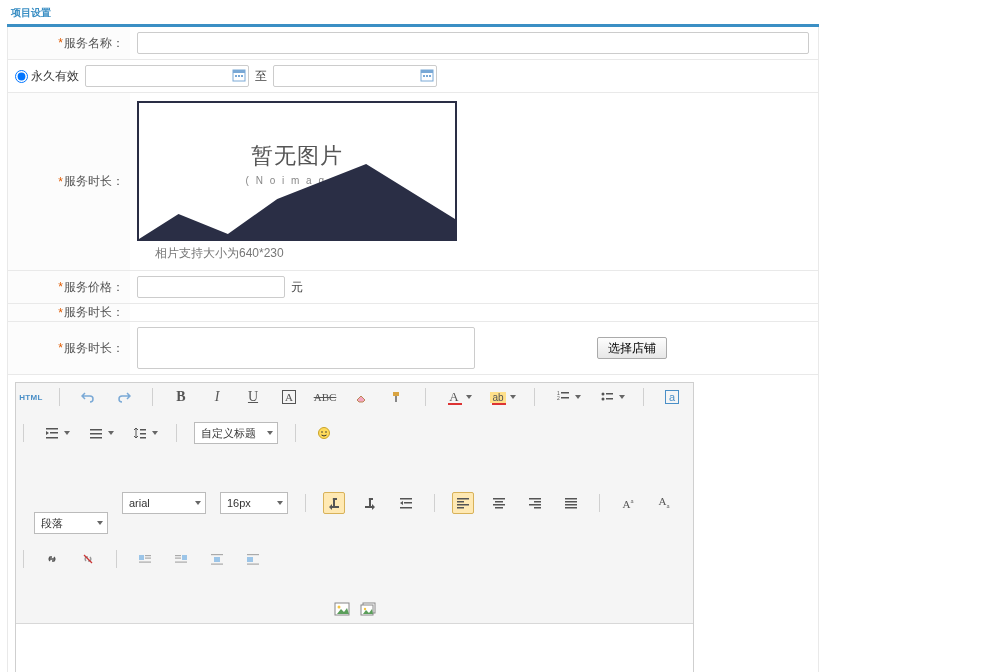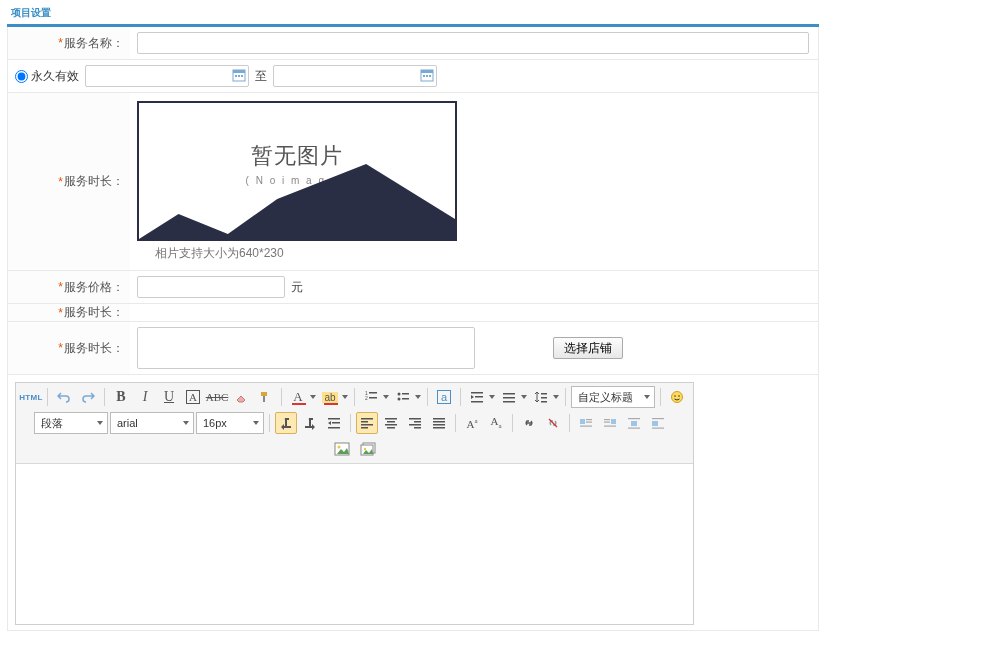--- a/index.html
+++ b/index.html
@@ -22,23 +22,23 @@
 .img-preview { width: 320px; height: 140px; border: 2px solid #2a2e45; background: #fff; position: relative; overflow: hidden; }
 .img-preview .txt { position: absolute; width: 100%; text-align: center; top: 38px; }
 .img-preview .txt .big { font-size: 22px; color: #555; letter-spacing: 1px; }
 .img-preview .txt .small { font-size: 10px; color: #888; letter-spacing: 2px; margin-top: 4px; }
 .mountain { position: absolute; bottom: 0; left: 0; width: 100%; height: 80px; }
 .img-hint { color: #777; font-size: 12px; margin: 4px 0 3px 18px; }
 .btn { height: 22px; padding: 0 10px; font-size: 12px; background: linear-gradient(#fdfdfd,#e7e7e7); border: 1px solid #aaa; border-radius: 2px; cursor: pointer; letter-spacing: 3px; }
 .btn.plain { letter-spacing: 0; }
 .price-input { width: 148px; }
 .textarea-box { width: 338px; height: 42px; border: 1px solid #ccc; border-radius: 2px; resize: none; }
-.select-shop-btn { margin-left: 72px; }
+.select-shop-btn { margin-left: 116px; }
 .editor { width: 679px; border: 1px solid #cfcfcf; background: #fff; }
-.toolbar { background: #f5f5f5; border-bottom: 1px solid #d8d8d8; padding: 3px 4px; display: flex; flex-wrap: wrap; gap: 2px; align-items: center; }
+.toolbar { background: #f5f5f5; border-bottom: 1px solid #d8d8d8; padding: 3px 4px; display: flex; flex-wrap: wrap; gap: 14px; align-items: center; }
 .tb-btn { width: 22px; height: 22px; display: inline-flex; align-items: center; justify-content: center; border: 1px solid transparent; border-radius: 2px; cursor: pointer; color: #555; font-size: 11px; position: relative; }
 .tb-btn.active { background: #ffe9b3; border-color: #d8b25a; }
 .tb-sep { width: 1px; height: 18px; background: #d0d0d0; margin: 0 3px; }
 .tb-select { height: 22px; font-size: 11px; border: 1px solid #bbb; background: #fff; padding: 0 18px 0 6px; position: relative; display: inline-flex; align-items: center; cursor: pointer; }
 .tb-select .arr { position: absolute; right: 4px; top: 8px; border-left: 3px solid transparent; border-right: 3px solid transparent; border-top: 4px solid #666; }
 .dd { display: inline-flex; align-items: center; }
 .dd .mini-arr { width: 8px; height: 22px; display: flex; align-items: center; justify-content: center; }
 .dd .mini-arr::after { content: ""; border-left: 3px solid transparent; border-right: 3px solid transparent; border-top: 4px solid #666; }
 .editor-body { height: 160px; background: #fff; }
 .bold { font-weight: bold; font-family: "Times New Roman", serif; font-size: 14px; }
@@ -277,21 +277,21 @@
           <span class="tb-btn">
               <svg width="14" height="14" viewBox="0 0 14 14">
                 <circle cx="7" cy="7" r="5.5" fill="#ffdb5b" stroke="#c9a227"></circle>
                 <circle cx="5" cy="6" r="0.8" fill="#333"></circle>
                 <circle cx="9" cy="6" r="0.8" fill="#333"></circle>
                 <path d="M4.5 9 Q7 11 9.5 9" stroke="#333" fill="none"></path>
               </svg>
             </span>
 
           <div style="flex-basis:100%;height:0;"></div>
-          <span class="tb-select" style="width:74px;margin-left:14px;">
+          <span class="tb-select" style="width:74px;margin-left:14px;margin-top:40px;">
               <span>段落</span>
               <span class="arr"></span>
             </span>
           <span class="tb-select" style="width:84px;">
               <span>arial</span>
               <span class="arr"></span>
             </span>
           <span class="tb-select" style="width:68px;">
               <span>16px</span>
               <span class="arr"></span>

